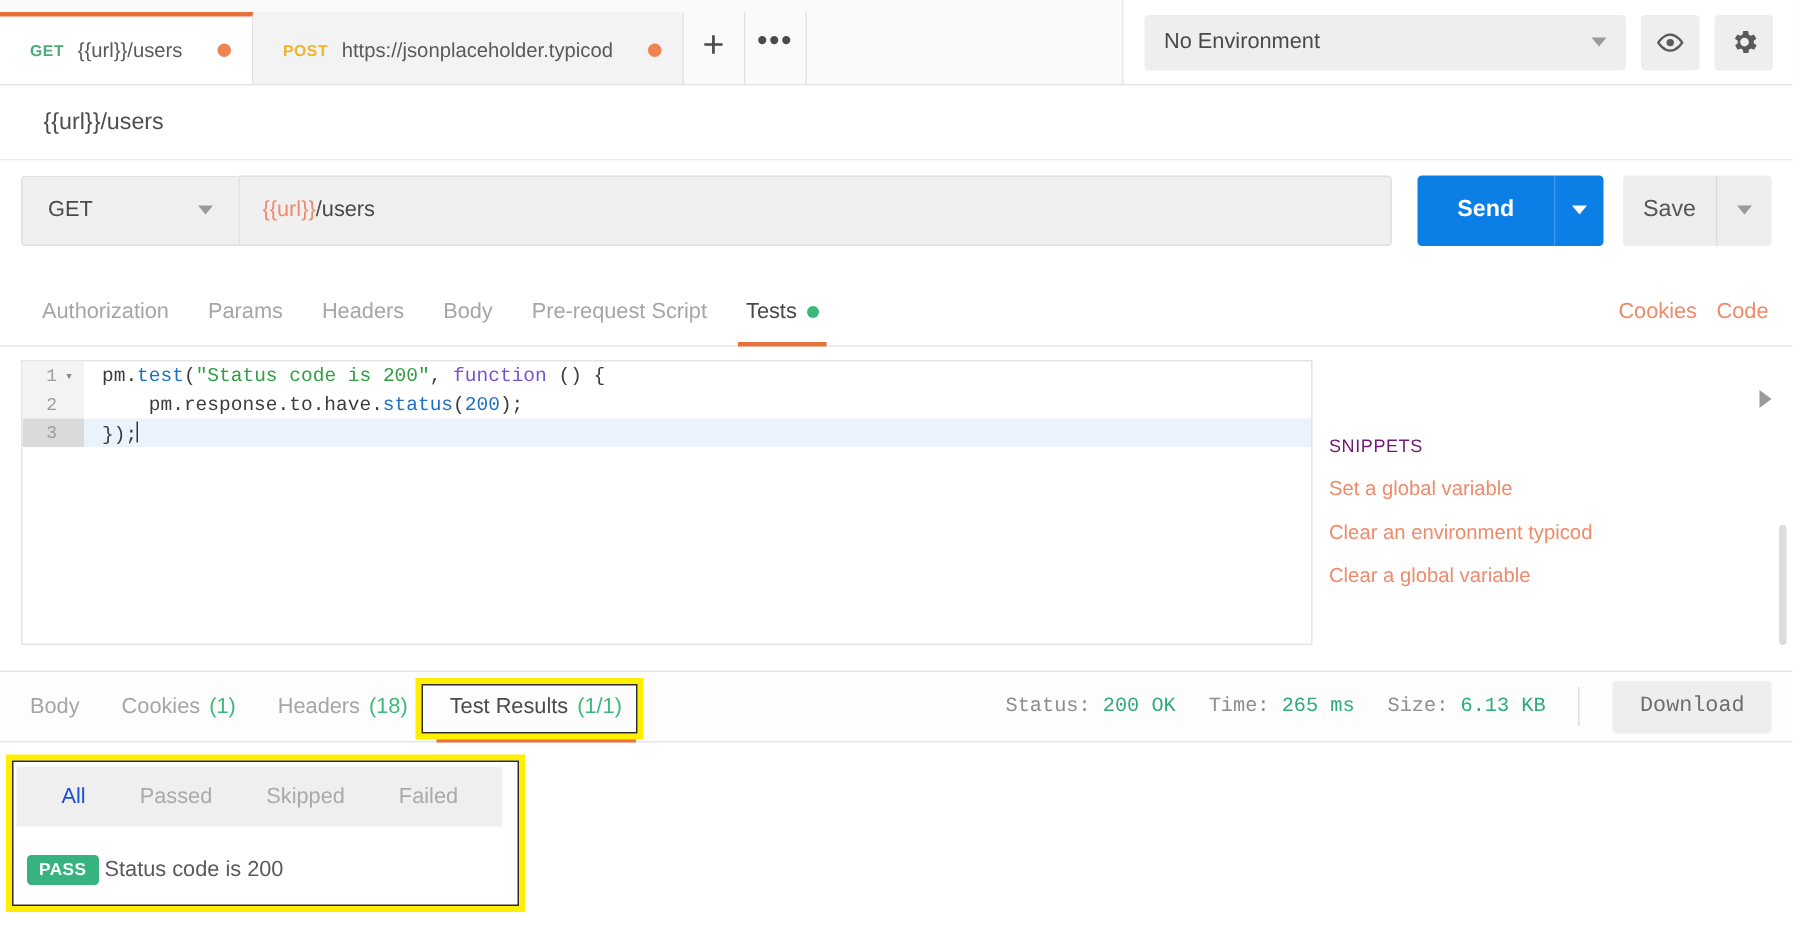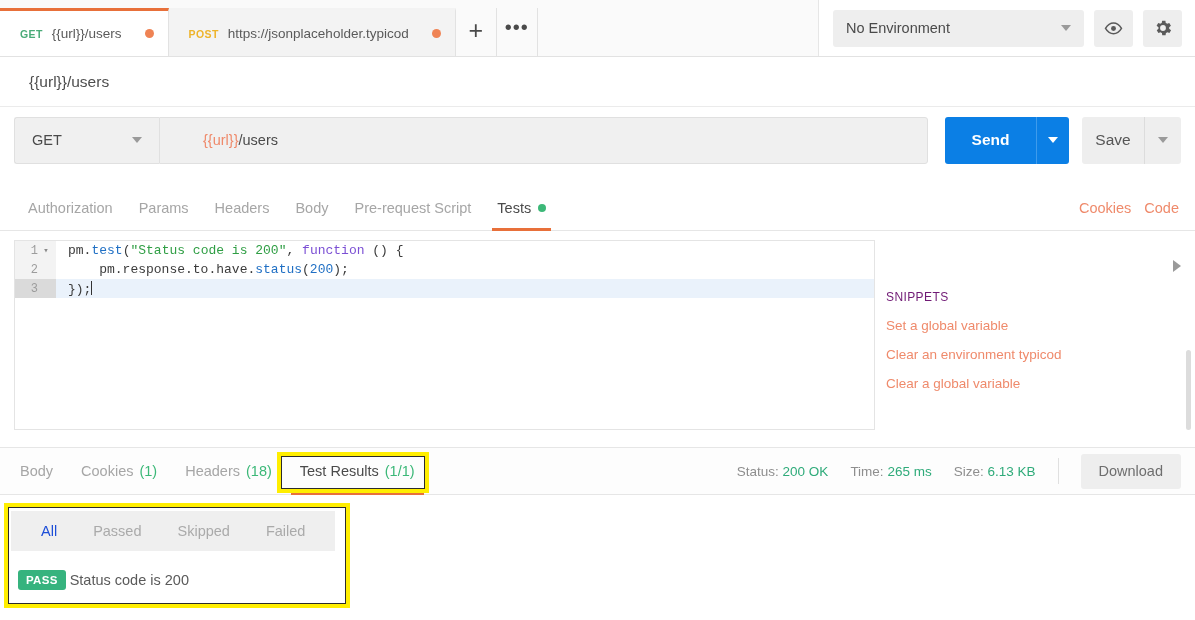--- a/index.html
+++ b/index.html
@@ -41,21 +41,21 @@
   .tab-btn {
     height:48px; width:41px; display:flex; align-items:center; justify-content:center;
     border-right:1px solid #e2e2e2; color:#555; cursor:pointer; background:#fafafa;
   }
   .tab-btn.plus { font-size:25px; font-weight:300; color:#4a4a4a; padding-bottom:4px;}
   .tab-btn.more { font-size:20px; letter-spacing:1px; color:#4a4a4a; padding-bottom:9px;}
   .tabbar-spacer { flex:1 1 auto; height:57px; border-bottom:0; }
 
   
   .env-area {
-    position:absolute; right:0; top:0; height:56px; width:377px;
+    position:absolute; right:0; top:0; height:56px; width:447px;
     border-left:1px solid #e6e6e6; background:#fff;
     display:flex; align-items:center; gap:10px; padding:0 13px 0 14px;
   }
   .env-select {
     flex:1 1 auto; height:37px; background:#eeeeee; border-radius:3px;
     display:flex; align-items:center; justify-content:space-between;
     padding:0 13px; font-size:14.5px; color:#4a4a4a; cursor:pointer;
   }
   .caret { width:0;height:0;border-left:5px solid transparent;border-right:5px solid transparent;
            border-top:6px solid #9a9a9a; }
@@ -82,21 +82,21 @@
     border:1px solid #e0e0e0; border-right:none; border-radius:3px 0 0 3px;
     display:flex; align-items:center; justify-content:space-between;
     padding:0 17px; font-size:14.5px; color:#4a4a4a; cursor:pointer;
   }
   .url-input {
     flex:1 1 auto; height:47px; background:#f0f0f0;
     border:1px solid #e0e0e0; border-radius:0 3px 3px 0;
     display:flex; align-items:center; padding:0 15px;
     font-size:14.5px; color:#4a4a4a; cursor:text;
   }
-  .var-token { color:#ef8a6b;margin-left:28px; }
+  .var-token { color:#ef8a6b; }
   .send-wrap { display:flex; margin-left:17px; }
   .send-btn {
     height:47px; width:91px; background:#0b7fe5; color:#fff;
     font-size:15.5px; font-weight:bold;
     display:flex; align-items:center; justify-content:center;
     border-radius:3px 0 0 3px; cursor:pointer;
   }
   .send-caret {
     height:47px; width:33px; background:#0b7fe5;
     border-left:1px solid #3e9bec; border-radius:0 3px 3px 0;
@@ -182,21 +182,21 @@
   }
   .resp-tab {
     position:relative; height:48px; display:flex; align-items:center; gap:6px;
     padding:0 14px; font-size:14.5px; color:#a6a6a6; cursor:pointer;
   }
   .resp-tab .cnt { color:#3cb878; }
   .resp-tab.active { color:#4a4a4a; }
   .resp-tab.active:after {
     content:""; position:absolute; left:5px; right:5px; bottom:0; height:3px; background:#e8703a;
   }
-  .resp-meta { margin-left:auto; display:flex; align-items:center; gap:22px; padding-right:14px; }
+  .resp-meta { margin-left:auto; display:flex; align-items:center; gap:22px; padding-right:14px;font-family:Liberation Mono, monospace; }
   .meta-item { font-size:13.5px; color:#8e8e8e; }
   .meta-item b { font-weight:normal; color:#2fab7a; }
   .meta-div { width:1px; height:26px; background:#e0e0e0; }
   .dl-btn {
     height:35px; padding:0 18px; background:#eeeeee; border-radius:3px;
     display:flex; align-items:center; font-size:14.5px; color:#6e6e6e; cursor:pointer;
   }
 
   
   .tr-panel { position:absolute; left:0; top:503px; width:350px; height:105px; }

